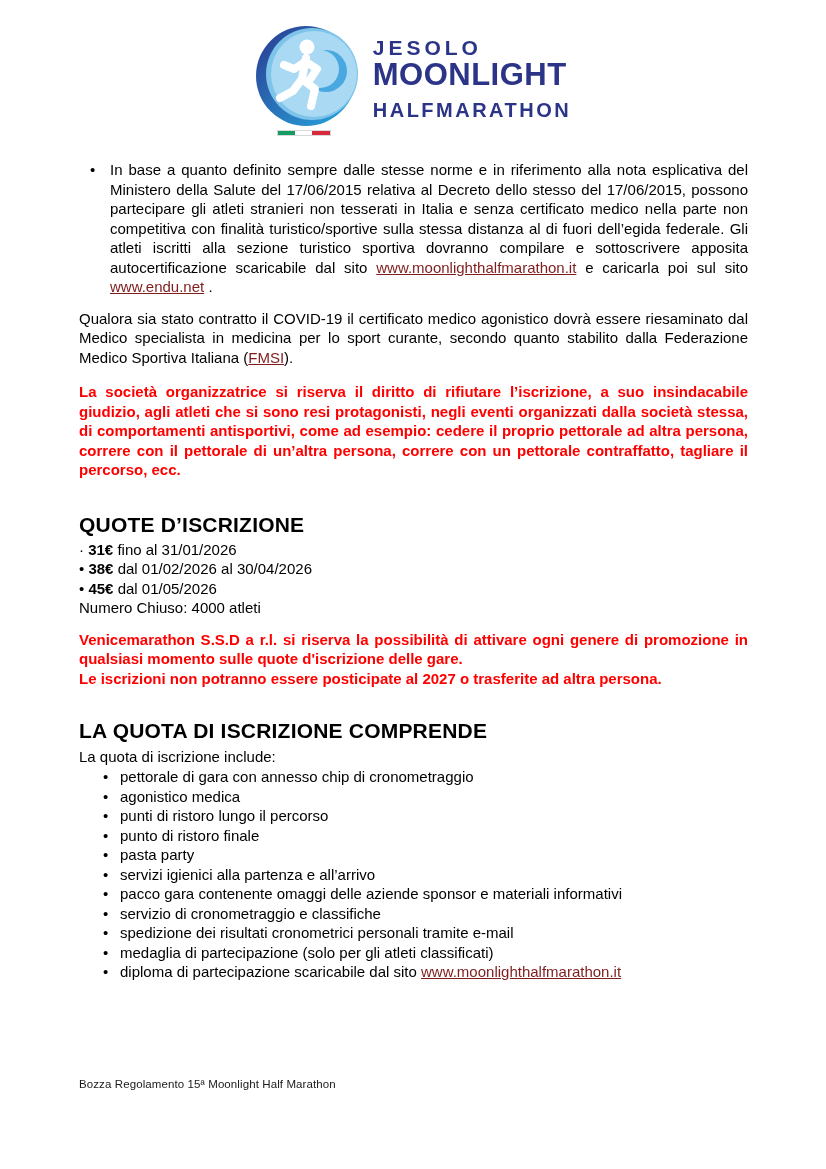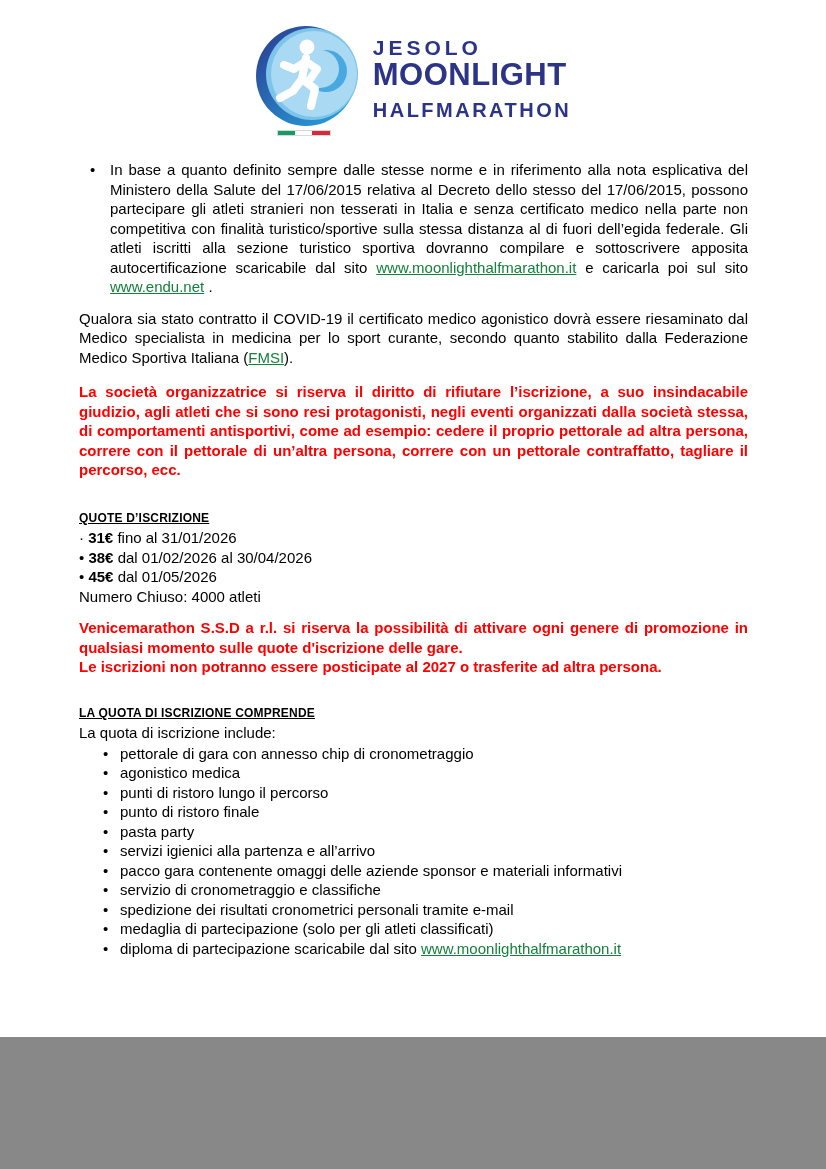--- a/index.html
+++ b/index.html
@@ -1,18 +1,18 @@
 <!DOCTYPE html>
 <html><head>
 <meta charset="utf-8">
 <style>
   * { margin: 0; padding: 0; box-sizing: border-box; }
   html, body { background: #888; }
   .page {
-    width: 826px; height: 1037px;
+    width: 826px; height: 1169px;
     background: #ffffff;
     position: relative;
     margin: 0 auto;
     font-family: "Liberation Sans", sans-serif;
     font-size: 15px;
     line-height: 1.3;
     color: #000000;
     overflow: hidden;
   }
   
@@ -32,29 +32,28 @@
   .flag .w { background: #ffffff; }
   .flag .r { background: #d7283c; }
   .logo-text { display: flex; flex-direction: column; color: #2b3487; }
   .logo-line1 { font-size: 21px; font-weight: 700; letter-spacing: 4px; line-height: 1.1; }
   .logo-line2 { font-size: 31px; font-weight: 800; letter-spacing: 0.5px; line-height: 1.05; }
   .logo-line3 { font-size: 20px; font-weight: 700; letter-spacing: 2.5px; line-height: 1.15; margin-top: 8px; }
   
   .content { margin: 26px 78px 0 79px; }
   .just { text-align: justify; }
   .red { color: #ff0000; font-weight: bold; }
-  a.link { color: #15803d; text-decoration: underline; cursor: pointer; }
+  a.link { color: #7f1d1d; text-decoration: underline; cursor: pointer; }
   .bullet-para { display: flex; }
   .bullet-para .bul { flex: 0 0 20px; margin-left: 11px; }
   .bullet-para .ptext { flex: 1; }
   .covid-para { margin-top: 12px; }
   .warning-para { margin-top: 15px; }
   .section-heading {
-    font-size: 12px; font-weight: bold;
-    text-decoration: underline;
+    font-size: 21px; font-weight: bold;
     margin-bottom: 2px;
     letter-spacing: 0.2px;
   }
   .fees-section { margin-top: 31px; }
   .fee-row .price { font-weight: bold; }
   .notes-block { margin-top: 12px; }
   .includes-section { margin-top: 29px; }
   .inc-list { margin-top: 1px; }
   .li { display: flex; padding-left: 24px; }
   .li .bul { flex: 0 0 17px; }

